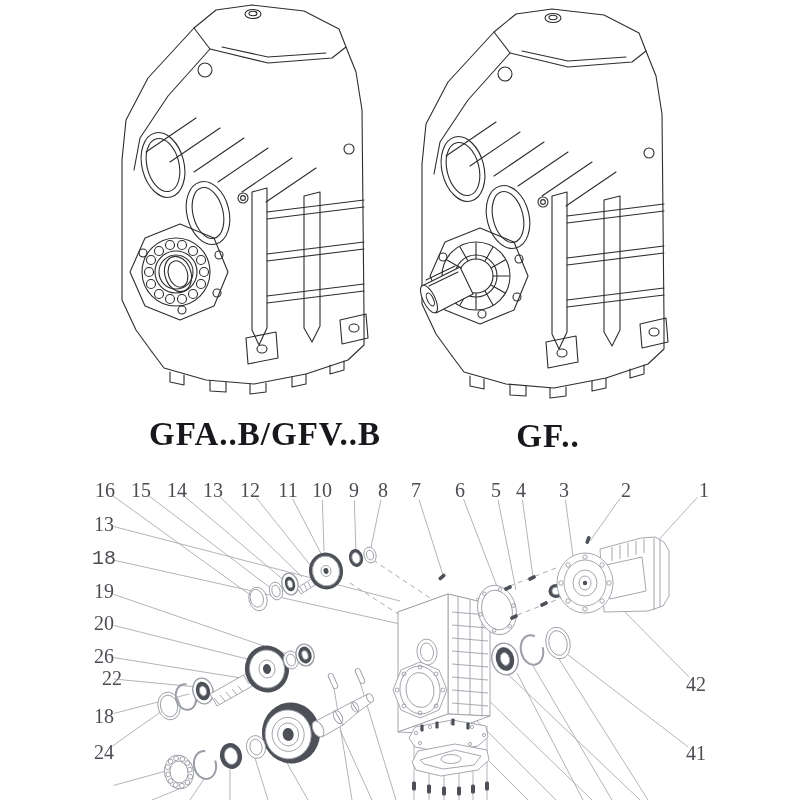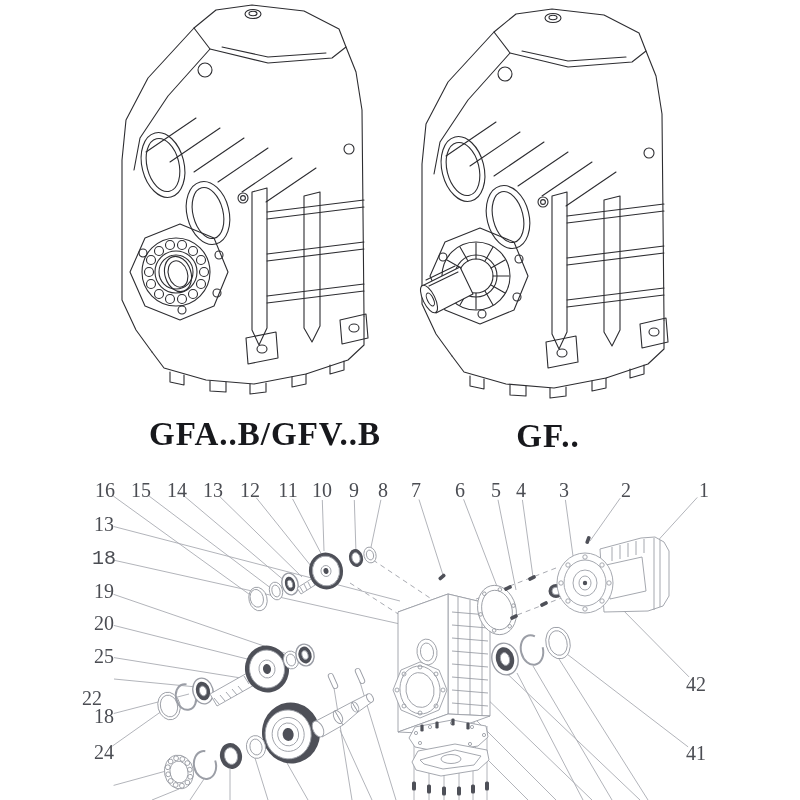--- a/index.html
+++ b/index.html
@@ -469,20 +469,20 @@
     <span class="callout" style="left: 288px; top: 490px;">11</span>
     <span class="callout" style="left: 250px; top: 490px; text-align: right;">12</span>
     <span class="callout" style="left: 213px; top: 490px;">13</span>
     <span class="callout" style="left: 177px; top: 490px;">14</span>
     <span class="callout" style="left: 141px; top: 490px;">15</span>
     <span class="callout" style="left: 105px; top: 490px;">16</span>
     <span class="callout" style="left: 104px; top: 524px;">13</span>
     <span class="callout" style="left: 104px; top: 558px; font-family: Liberation Mono, monospace;">18</span>
     <span class="callout" style="left: 104px; top: 591px;">19</span>
     <span class="callout" style="left: 104px; top: 623px;">20</span>
-    <span class="callout" style="left: 104px; top: 656px;">25</span>
-    <span class="callout" style="left: 92px; top: 678px; margin-top: 20px;">22</span>
+    <span class="callout" style="left: 104px; top: 656px;">26</span>
+    <span class="callout" style="left: 112px; top: 678px;">22</span>
     <span class="callout" style="left: 104px; top: 716px;">18</span>
     <span class="callout" style="left: 104px; top: 752px;">24</span>
     <span class="callout" style="left: 104px; top: 832px;">25</span>
     <span class="callout" style="left: 696px; top: 753px;">41</span>
     <span class="callout" style="left: 696px; top: 684px;">42</span>
   </div>
 
 </body></html>

